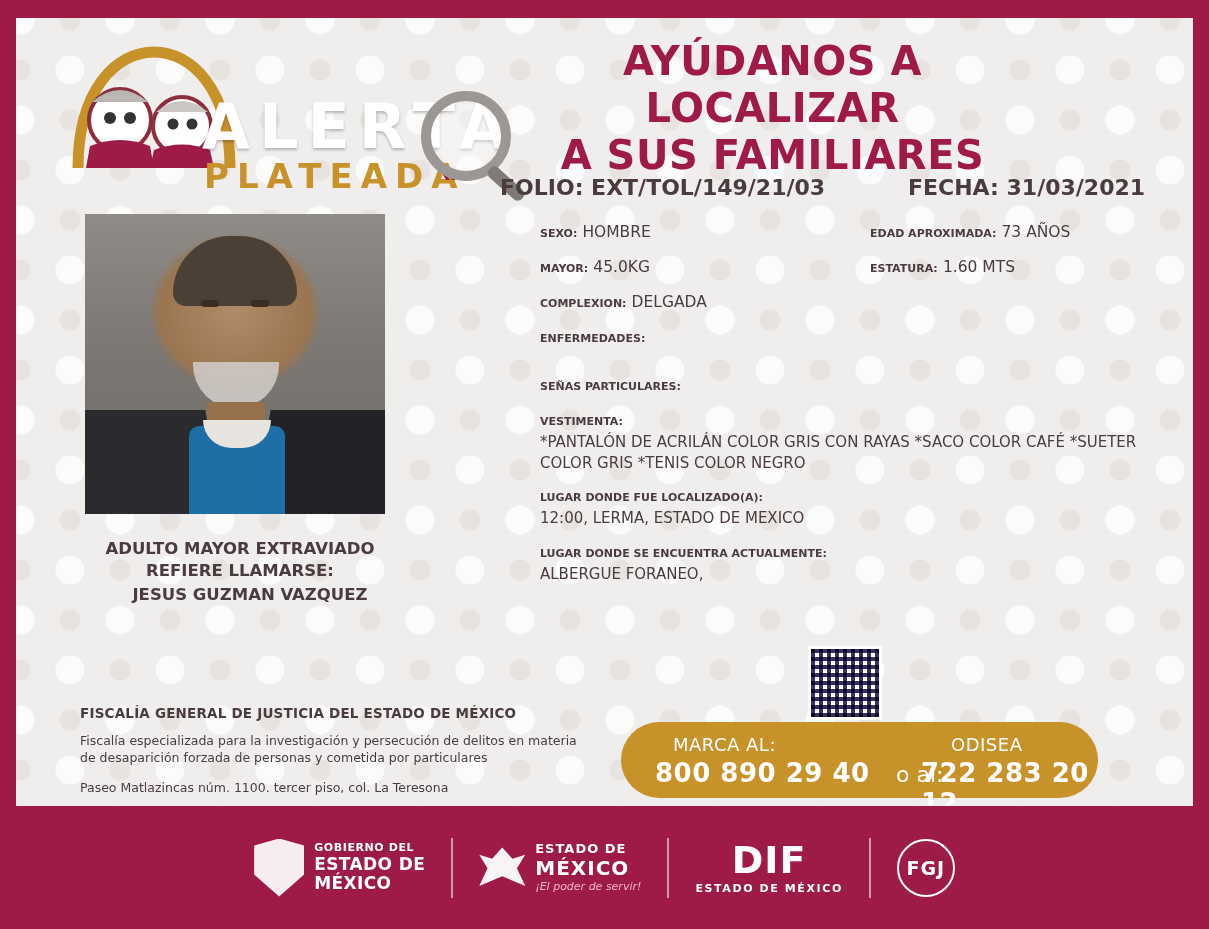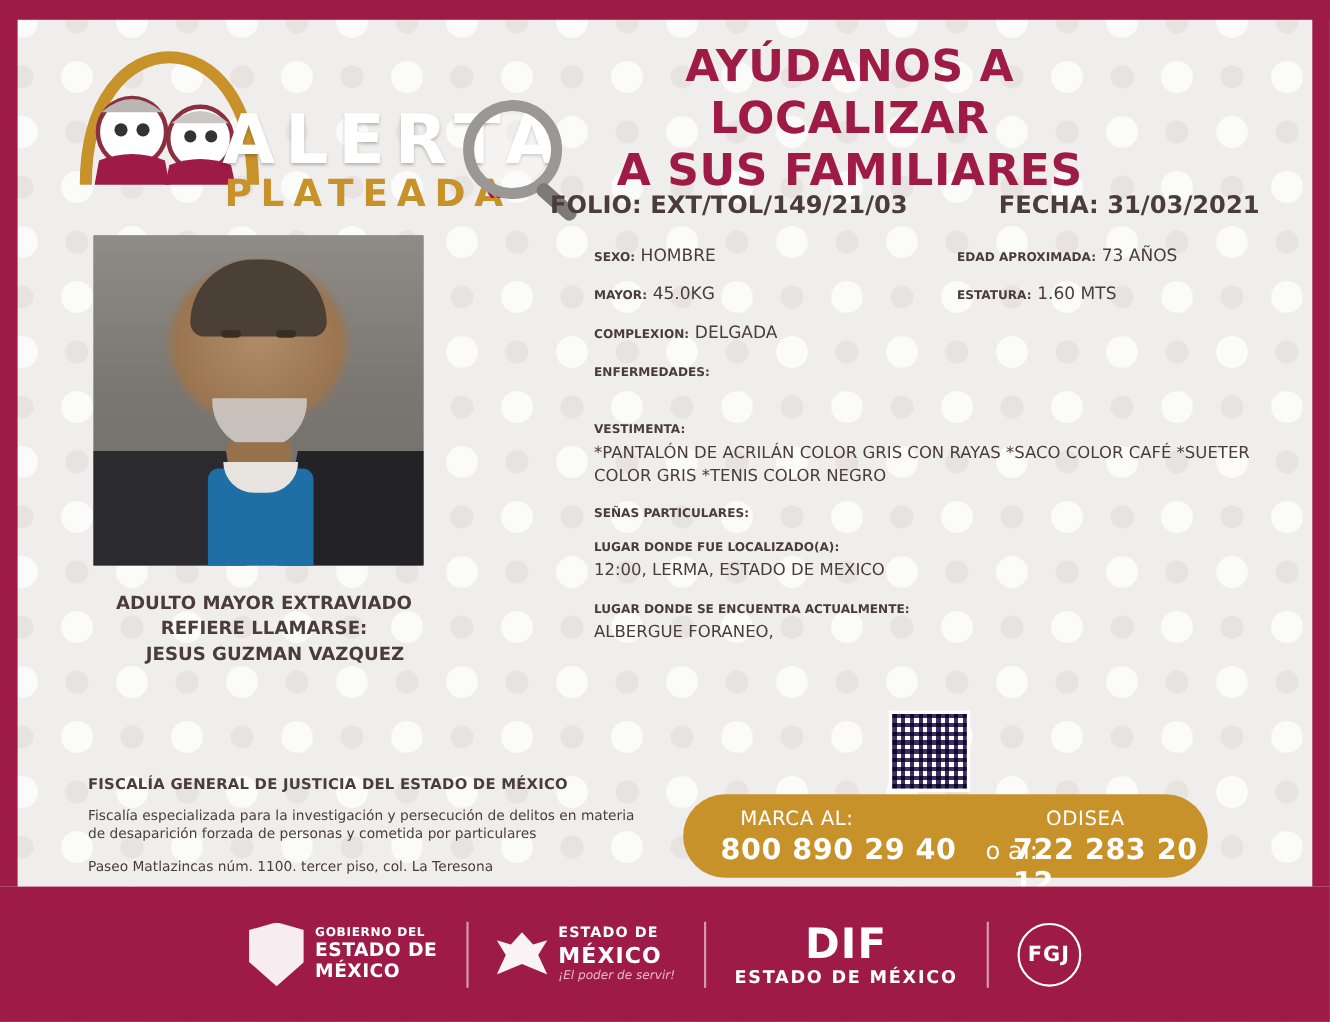--- a/index.html
+++ b/index.html
@@ -303,21 +303,21 @@
     background: #ffffff;
     clip-path: polygon(50% 0%, 72% 28%, 100% 18%, 82% 52%, 100% 96%, 50% 72%, 0% 96%, 18% 52%, 0% 18%, 28% 28%);
     opacity: .95;
   }
   .edomex-text { line-height: 1.1; }
   .edo-1 { font-size: 13px; font-weight: bold; letter-spacing: 1px;}
   .edo-2 { font-size: 20px; font-weight: bold; letter-spacing: 1px;}
   .edo-3 { font-size: 11px; color: #f0b8c8; font-style: italic; margin-top: 2px;}
   .dif-text { line-height: 1; text-align:center;}
   .dif-1 { font-size: 38px; font-weight: bold; letter-spacing: 1px;}
-  .dif-2 { font-size: 16px; font-weight: bold; letter-spacing: 1.6px; margin-top:4px;}
+  .dif-2 { font-size: 11px; font-weight: bold; letter-spacing: 1.6px; margin-top:4px;}
   .fgj-circle {
     width: 58px; height: 58px; border: 2px solid #ffffff; border-radius: 50%;
     display:flex; align-items:center; justify-content:center;
     font-size: 19px; font-weight: bold; letter-spacing: 1px;
   }
 </style>
 </head>
 <body>
 
 <div class="poster">
@@ -402,28 +402,28 @@
     </div>
     <div class="row">
       <span class="lbl">COMPLEXION:</span>
       <span class="val">DELGADA</span>
     </div>
     <div class="row">
       <span class="lbl">ENFERMEDADES:</span>
       <span class="val"></span>
     </div>
 
+    <div class="blk">
+      <span class="lbl">SEÑAS PARTICULARES:</span>
+      <span class="txt"></span>
+    </div>
+
     <div class="blk gap-lg">
       <span class="lbl">VESTIMENTA:</span>
       <span class="txt">*PANTALÓN DE ACRILÁN COLOR GRIS CON RAYAS *SACO COLOR CAFÉ *SUETER COLOR GRIS *TENIS COLOR NEGRO</span>
-    </div>
-
-    <div class="blk">
-      <span class="lbl">SEÑAS PARTICULARES:</span>
-      <span class="txt"></span>
     </div>
 
     <div class="blk">
       <span class="lbl">LUGAR DONDE FUE LOCALIZADO(A):</span>
       <span class="txt">12:00, LERMA, ESTADO DE MEXICO</span>
     </div>
 
     <div class="blk">
       <span class="lbl">LUGAR DONDE SE ENCUENTRA ACTUALMENTE:</span>
       <span class="txt">ALBERGUE FORANEO,</span>

